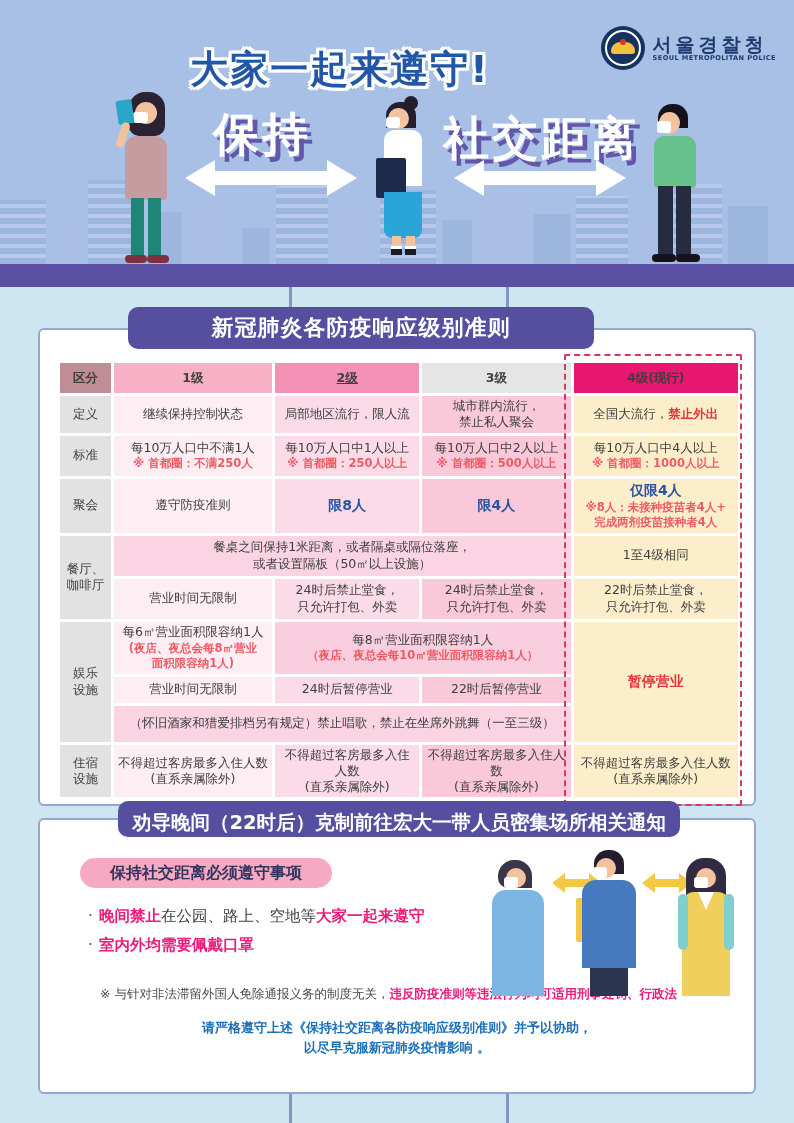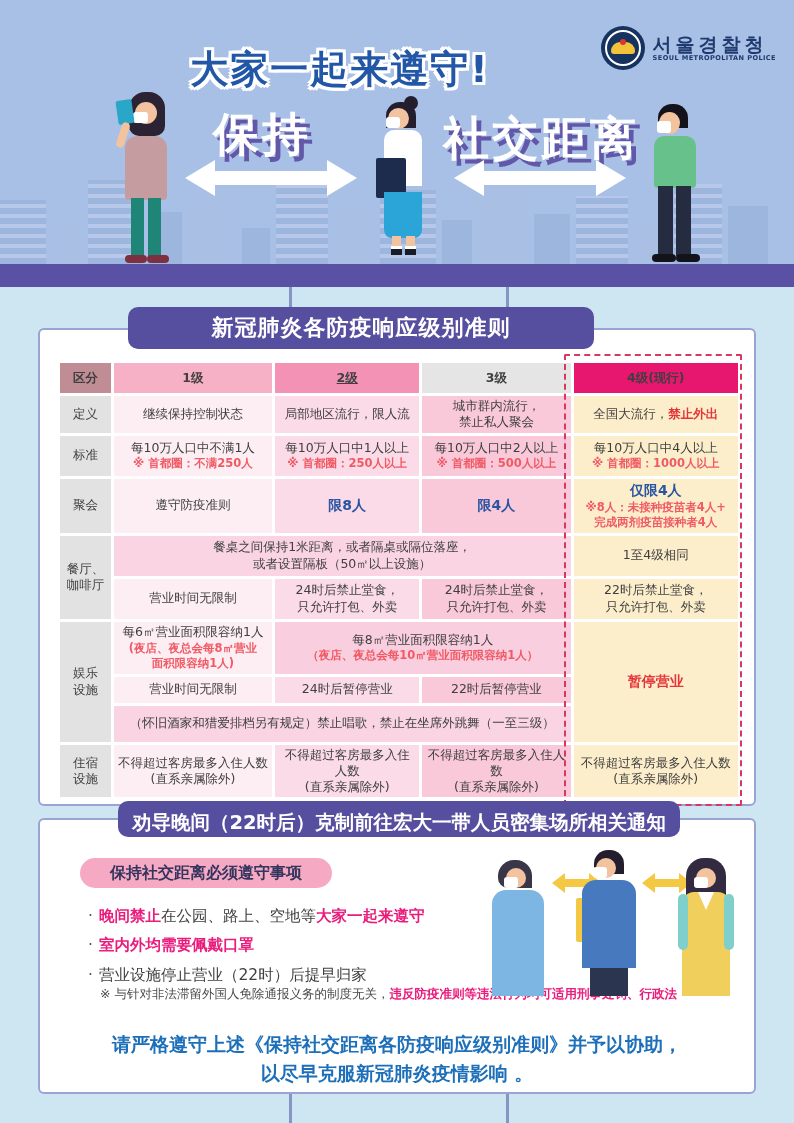--- a/index.html
+++ b/index.html
@@ -64,21 +64,21 @@
   .blue-strong{color:#2b54a3;font-weight:bold;font-size:14px;}
   .dash-box{position:absolute;left:524px;top:24px;width:174px;height:448px;border:2px dashed #d63862;border-radius:2px;pointer-events:none;z-index:4;}
 
   
   .pill{position:absolute;left:40px;top:38px;width:252px;height:30px;background:#f6a9c2;border-radius:16px;color:#33355e;font-weight:bold;font-size:16px;text-align:center;line-height:30px;}
   .bullets{position:absolute;left:48px;top:82px;font-size:15.5px;color:#3f3f3f;line-height:1.9;}
   .bullets .b{white-space:nowrap;}
   .dotc{color:#555;margin-right:6px;}
   .mag{color:#ea1d7d;font-weight:bold;}
   .footnote{position:absolute;left:60px;top:166px;font-size:12.5px;color:#4a4a4a;white-space:nowrap;}
-  .closing{position:absolute;left:0;top:210px;width:714px;text-align:center;color:#1c6fb8;font-weight:bold;font-size:19px;line-height:1.5;}
+  .closing{position:absolute;left:0;top:198px;width:714px;text-align:center;color:#1c6fb8;font-weight:bold;font-size:13px;line-height:1.5;}
 
   
   .ill{position:absolute;left:450px;top:26px;width:256px;height:150px;}
   .ill *{position:absolute;box-sizing:border-box;}
 </style>
 </head>
 <body>
 
 <div class="poster">
 
@@ -264,21 +264,20 @@
       </table>
   </div>
 
   <div class="card card2">
     <div class="banner banner2">劝导晚间（22时后）克制前往宏大一带人员密集场所相关通知</div>
     <div class="pill">保持社交距离必须遵守事项</div>
 
     <div class="bullets">
       <div class="b"><span class="dotc">·</span><span class="mag">晚间禁止</span><span>在公园、路上、空地等</span><span class="mag">大家一起来遵守</span></div>
       <div class="b"><span class="dotc">·</span><span class="mag">室内外均需要佩戴口罩</span></div>
-      <div class="b"><span class="dotc">·</span><span>营业设施停止营业（22时）后提早归家</span></div>
     </div>
 
     <div class="footnote">
       <span>※ 与针对非法滞留外国人免除通报义务的制度无关，</span><span class="mag">违反防疫准则等违法行为均可适用刑事处罚、行政法</span>
     </div>
 
     <div class="closing">
       <div>请严格遵守上述《保持社交距离各防疫响应级别准则》并予以协助，</div>
       <div>以尽早克服新冠肺炎疫情影响 。</div>
     </div>

